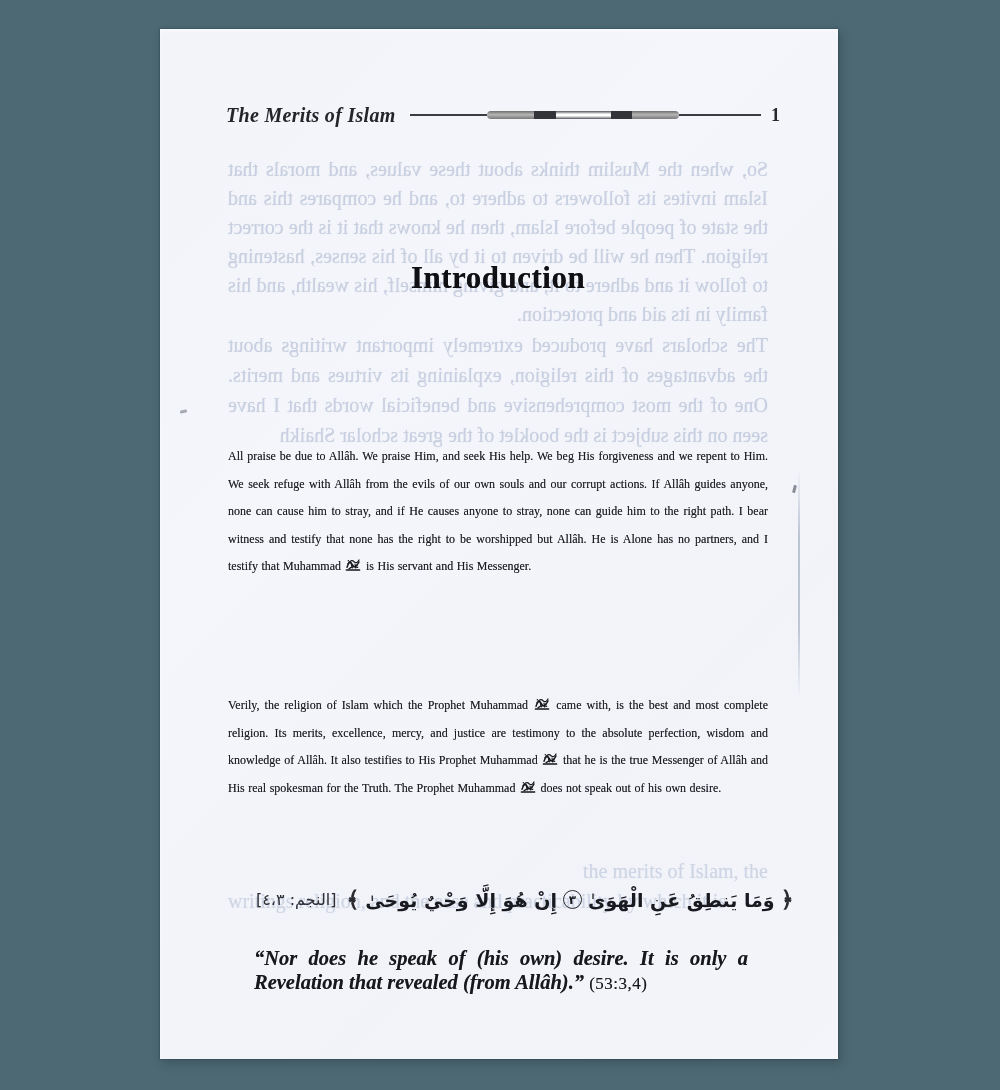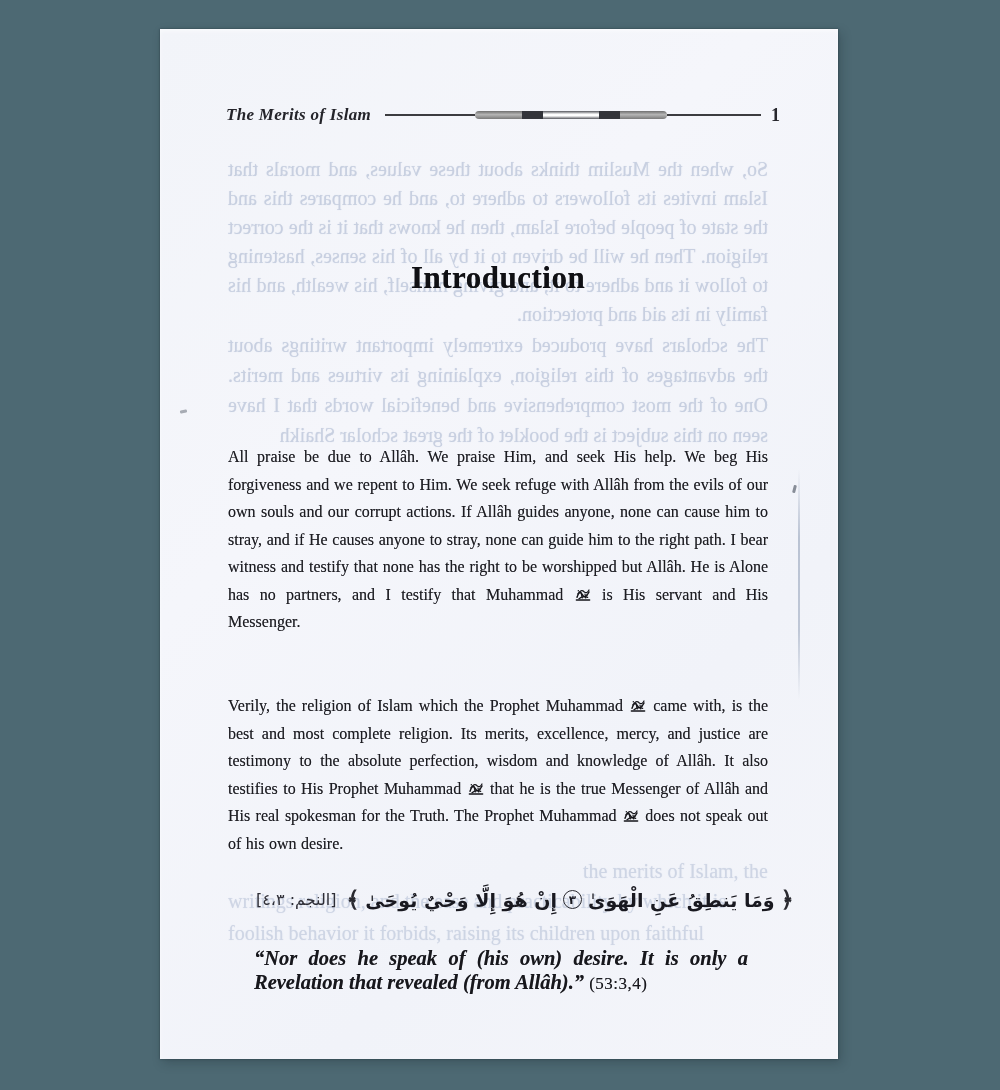--- a/index.html
+++ b/index.html
@@ -22,21 +22,21 @@
   
   .page-header {
     position: absolute;
     left: 66px; right: 58px; top: 72px;
     display: flex; align-items: center;
     height: 28px;
   }
   .running-title {
     font-style: italic;
     font-weight: bold;
-    font-size: 17px;
+    font-size: 20px;
     color: #24242a;
     letter-spacing: 0.3px;
     white-space: nowrap;
     padding-right: 14px;
   }
   .divider { flex: 1; display: flex; align-items: center; height: 10px; }
   .rule { height: 2px; background: #3c3c40; }
   .rule.left  { flex: 1.0; }
   .rule.right { flex: 1.05; }
   .ornament {
@@ -82,21 +82,21 @@
     text-align: center;
     font-size: 31px;
     font-weight: bold;
     color: #101014;
     letter-spacing: 0.5px;
     text-shadow: 0 0 0.5px rgba(0,0,0,0.6);
   }
 
   
   .body-para {
-    font-size: 16px;
+    font-size: 12px;
     line-height: 27.5px;
     text-align: justify;
     color: #1d1d22;
     text-shadow: 0 0 0.4px rgba(20,20,30,0.55);
     word-spacing: 0.5px;
   }
   .para-1 { top: 414px; }
   .para-2 { top: 663px; }
 
   
@@ -172,21 +172,20 @@
 </style>
 </head>
 <body>
 
 <div class="scan-page">
 
   <div class="col ghost mirrored ghost-top">So, when the Muslim thinks about these values, and morals that Islam invites its followers to adhere to, and he compares this and the state of people before Islam, then he knows that it is the correct religion. Then he will be driven to it by all of his senses, hastening to follow it and adhere to it, and giving himself, his wealth, and his family in its aid and protection.</div>
   <div class="col ghost mirrored ghost-mid">The scholars have produced extremely important writings about the advantages of this religion, explaining its virtues and merits. One of the most comprehensive and beneficial words that I have seen on this subject is the booklet of the great scholar Shaikh</div>
   <div class="ghost-frag gf-1">the merits of Islam, the</div>
   <div class="ghost-frag gf-2">writings religion, and the ease and practicability by which it is</div>
-  <div class="ghost-frag gf-3">foolish behavior it forbids, raising its children upon faithful</div>
 
   <div class="page-header">
     <span class="running-title">The Merits of Islam</span>
     <span class="divider">
       <span class="rule left"></span>
       <span class="ornament">
         <span class="orn-gray"></span>
         <span class="orn-dark"></span>
         <span class="orn-white"></span>
         <span class="orn-dark"></span>

